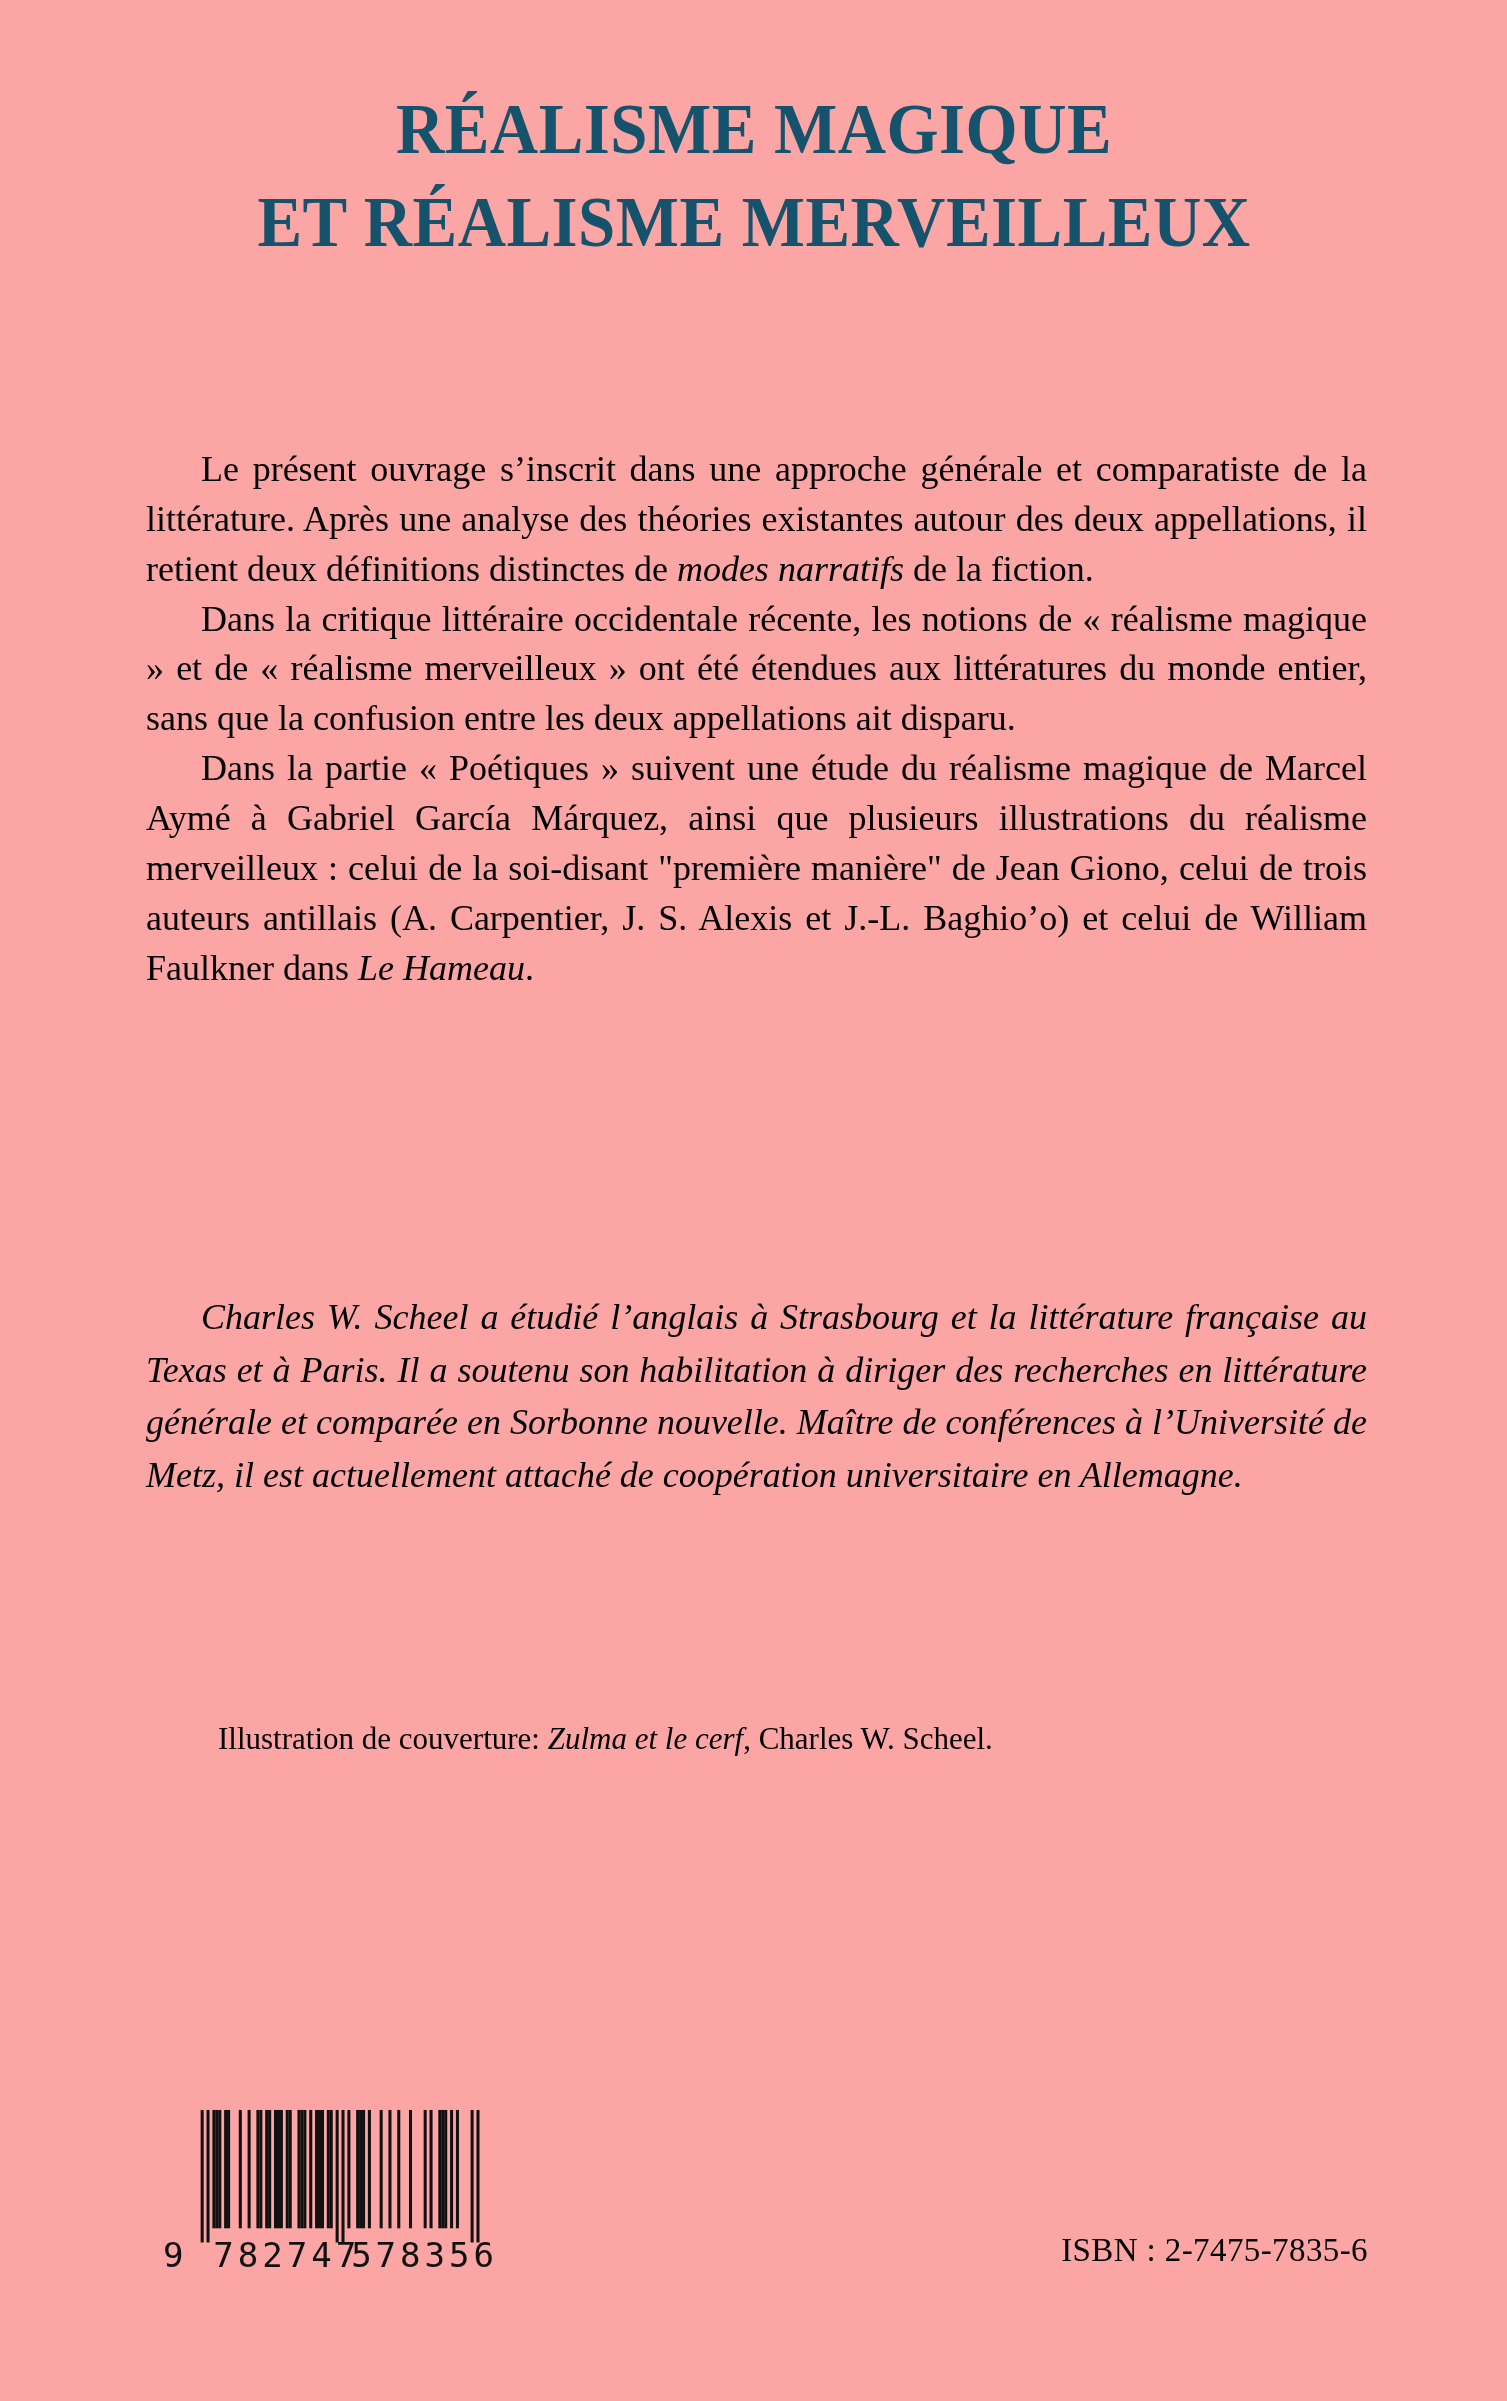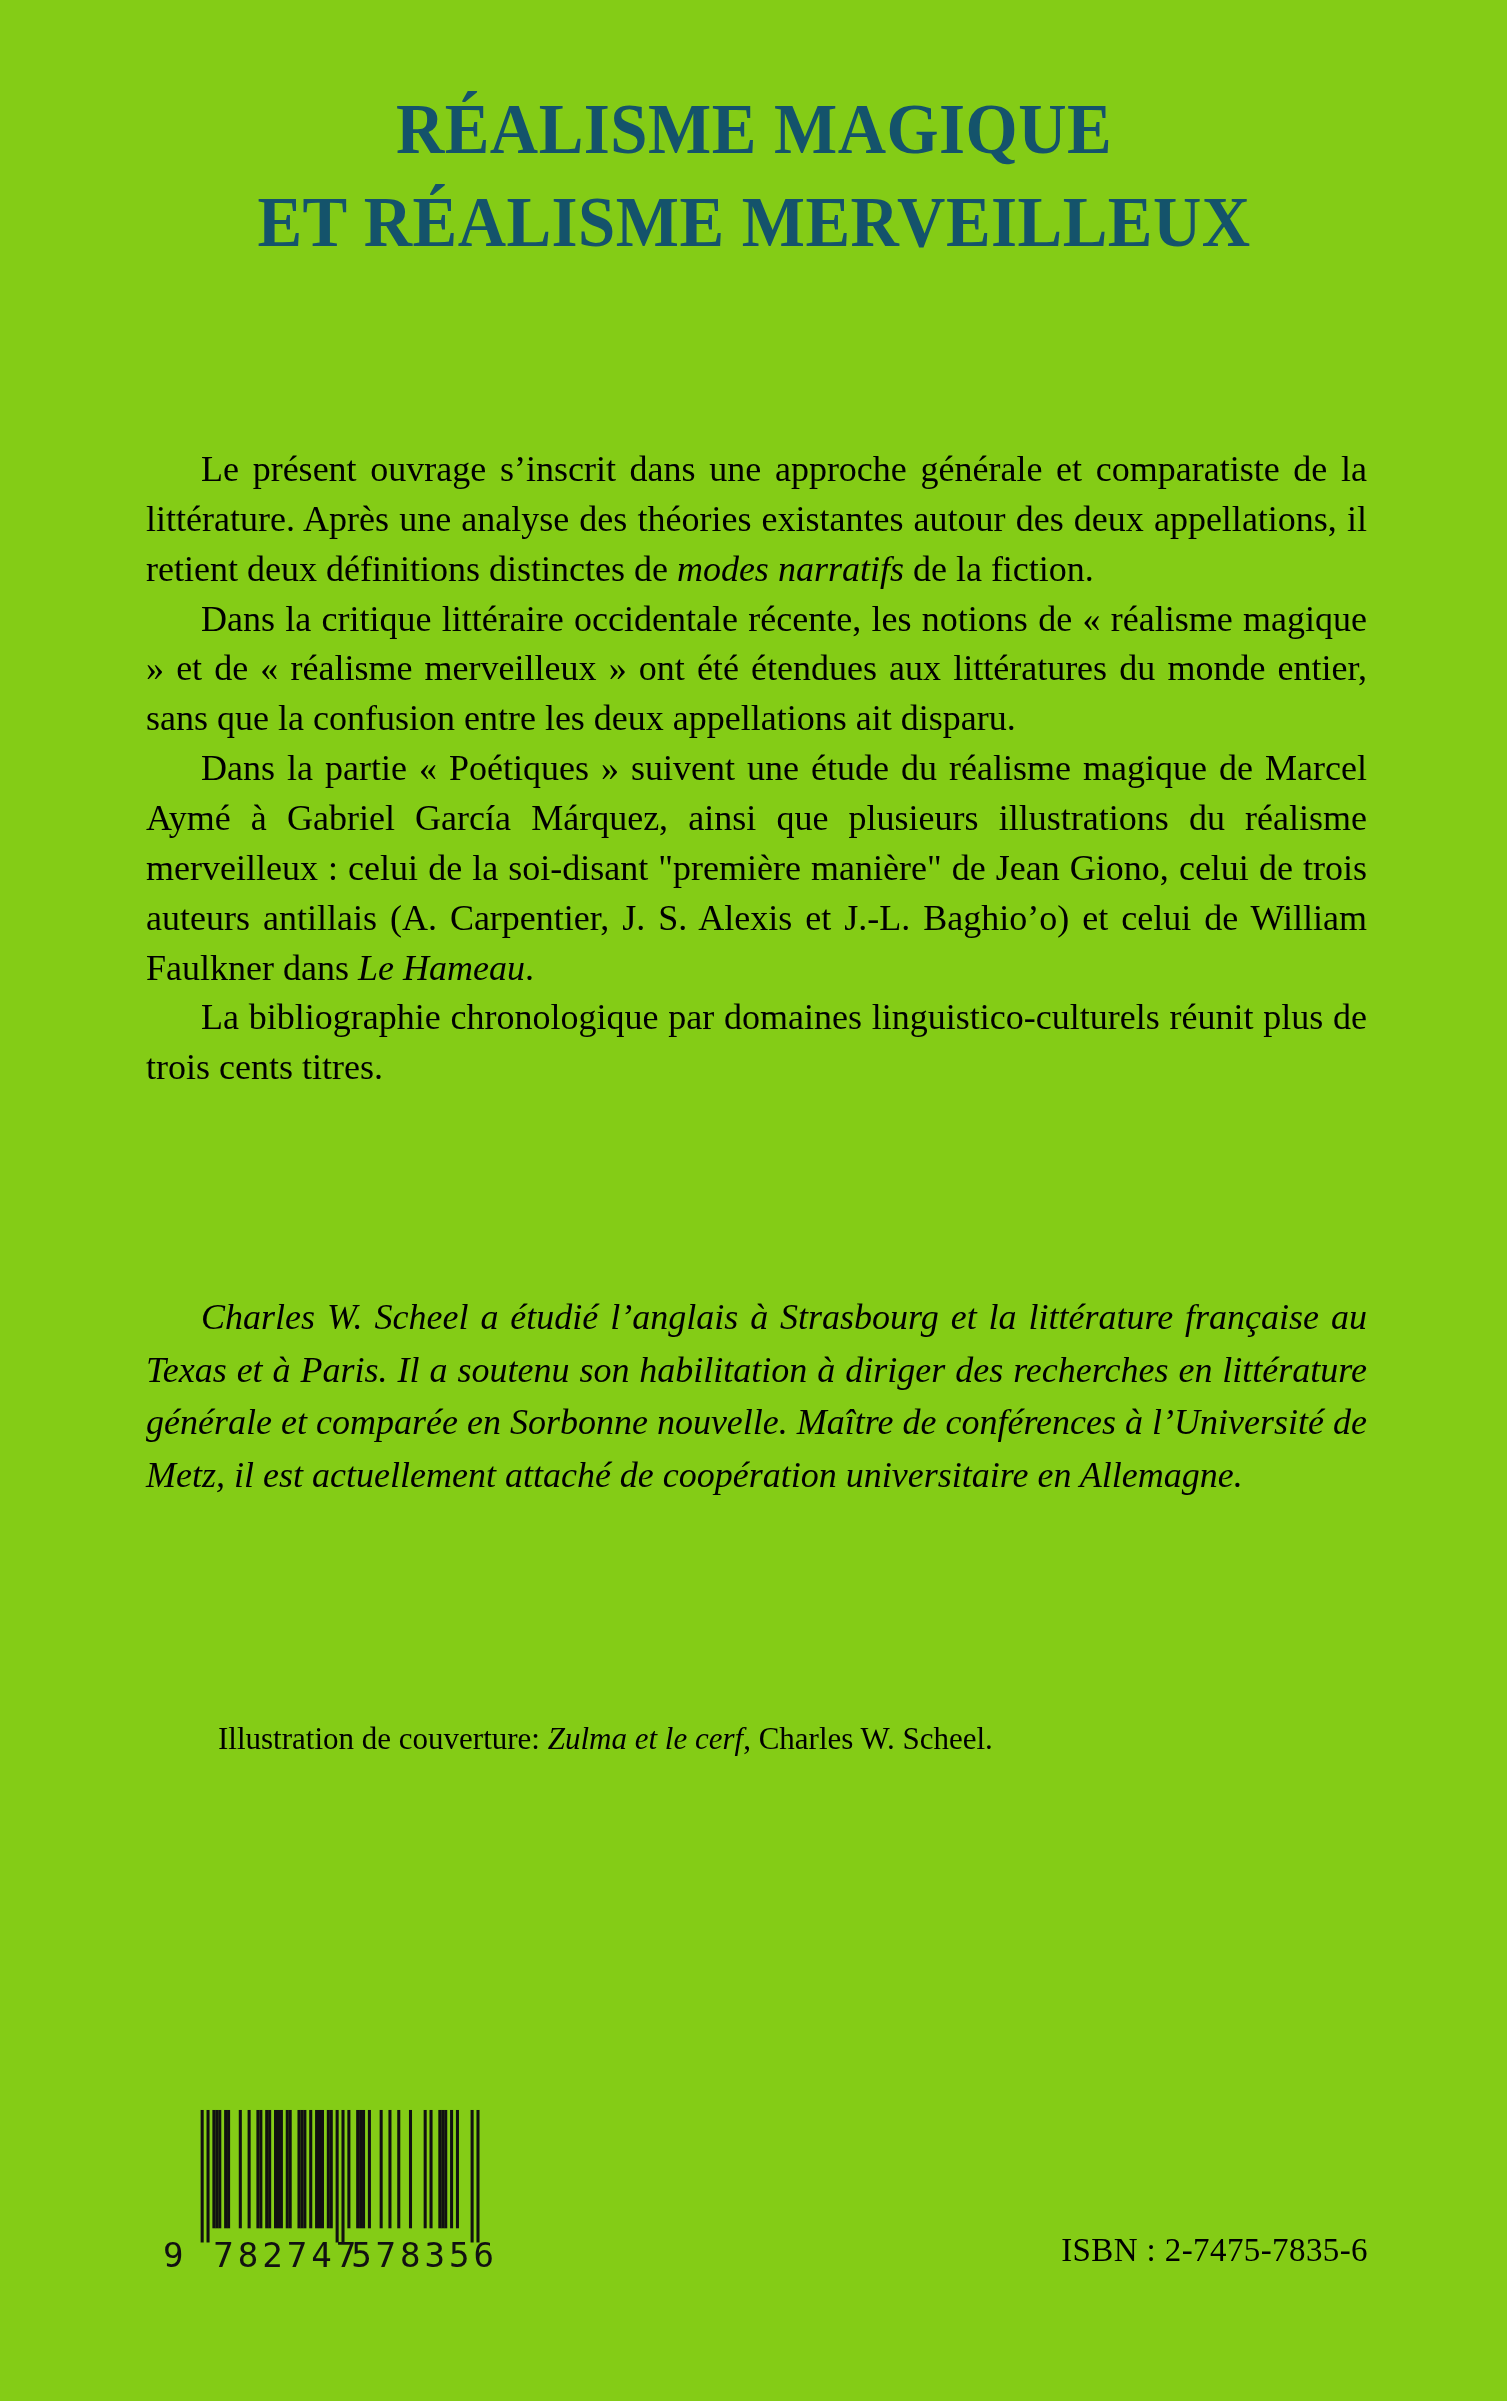--- a/index.html
+++ b/index.html
@@ -12,21 +12,21 @@
     height: 2402px;
     position: relative;
     font-family: "Liberation Serif", "DejaVu Serif", serif;
     color: #000000;
     overflow: hidden;
   }
 
   .page {
     position: absolute;
     inset: 0;
-    background: #84cc16;
+    background: #fca5a5;
     padding-left: 13px;
   }
 
   
   .title-block {
     position: absolute;
     left: 0;
     right: 0;
     top: 87px;
     text-align: center;
@@ -136,23 +136,20 @@
 
   <div class="body-block">
     <p>
       <span>Le présent ouvrage s’inscrit dans une approche générale et comparatiste de la littérature. Après une analyse des théories existantes autour des deux appellations, il retient deux définitions distinctes de </span><span class="it">modes narratifs</span><span> de la fiction.</span>
     </p>
     <p>
       <span>Dans la critique littéraire occidentale récente, les notions de « réalisme magique » et de « réalisme merveilleux » ont été étendues aux littératures du monde entier, sans que la confusion entre les deux appellations ait disparu.</span>
     </p>
     <p>
       <span>Dans la partie « Poétiques » suivent une étude du réalisme magique de Marcel Aymé à Gabriel García Márquez, ainsi que plusieurs illustrations du réalisme merveilleux : celui de la soi-disant "première manière" de Jean Giono, celui de trois auteurs antillais (A. Carpentier, J. S. Alexis et J.-L. Baghio’o) et celui de William Faulkner dans </span><span class="it">Le Hameau</span><span>.</span>
-    </p>
-    <p>
-      <span>La bibliographie chronologique par domaines linguistico-culturels réunit plus de trois cents titres.</span>
     </p>
   </div>
 
   <div class="bio-block">
     <p>
       <span class="bio-name">Charles W. Scheel</span><span> a étudié l’anglais à Strasbourg et la littérature française au Texas et à Paris. Il a soutenu son habilitation à diriger des recherches en littérature générale et comparée en Sorbonne nouvelle. Maître de conférences à l’Université de Metz, il est actuellement attaché de coopération universitaire en Allemagne.</span>
     </p>
   </div>
 
   <div class="credit-block">

